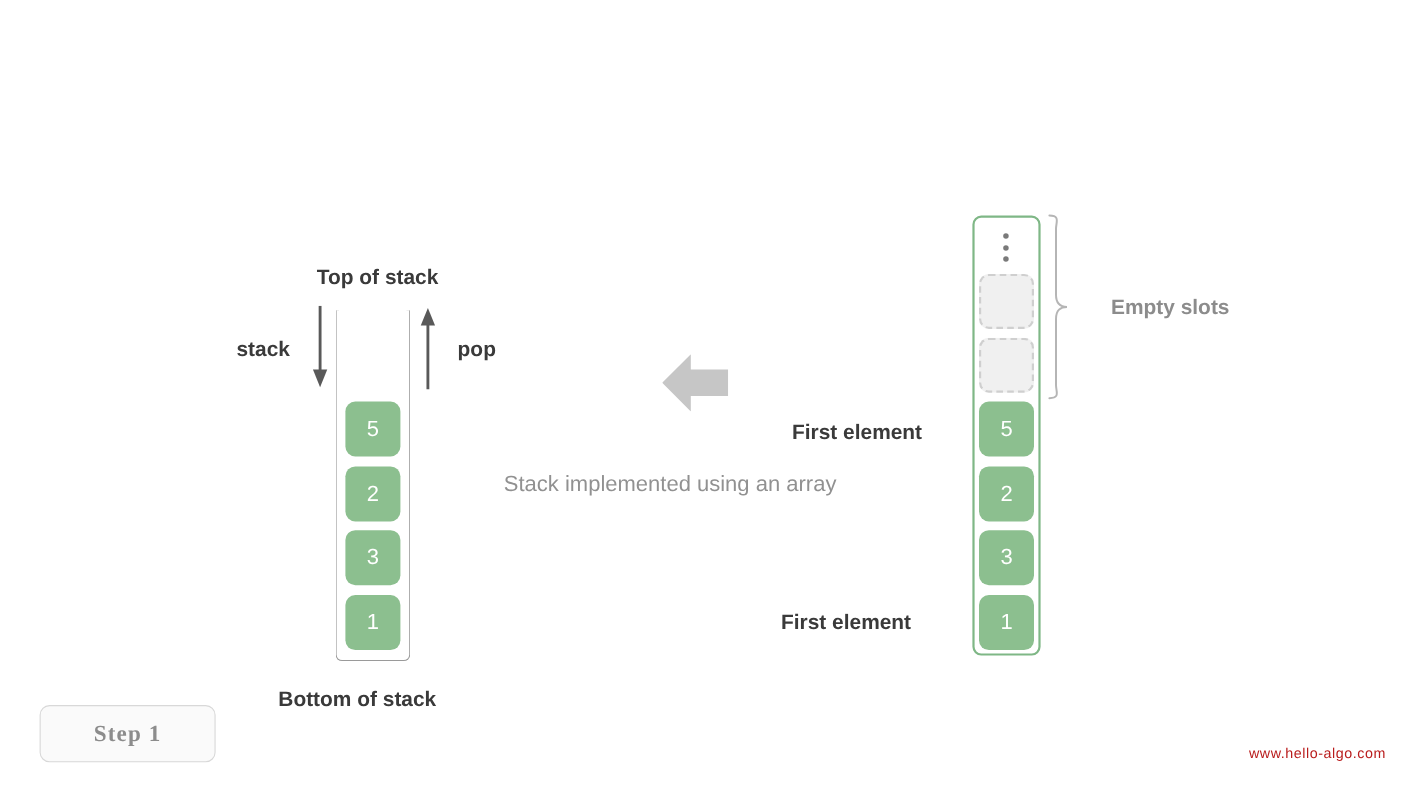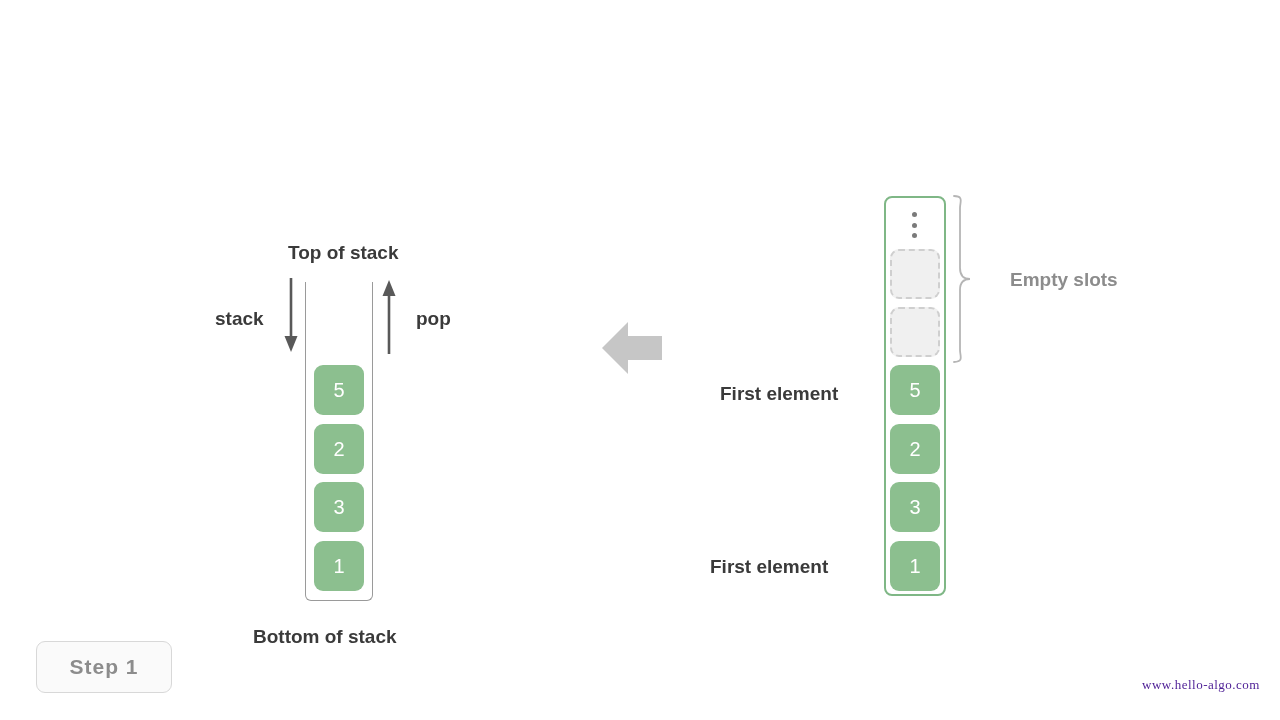--- a/index.html
+++ b/index.html
@@ -140,43 +140,43 @@
     top: 194px;
     width: 24px;
     height: 170px;
   }
 
   
   #step-badge {
     position: absolute;
     left: 36px;
     top: 641px;
-    width: 136px;
+    width: 160px;
     height: 52px;
     box-sizing: border-box;
     border: 1.5px solid #d8d8d8;
     border-radius: 9px;
     background: #fafafa;
     display: flex;
     align-items: center;
     justify-content: center;
-    font-family: Liberation Sans, sans-serif;
+    font-family: Liberation Serif, serif;
     font-size: 21px;
     font-weight: bold;
     color: #8c8c8c;
     letter-spacing: 1px;
   }
 
   #watermark {
     position: absolute;
     right: 20px;
     top: 677px;
-    font-family: Liberation Serif, serif;
+    font-family: Liberation Sans, sans-serif;
     font-size: 13px;
-    color: #4c1d95;
+    color: #b91c1c;
     letter-spacing: 0.5px;
     white-space: nowrap;
   }
 </style>
 </head>
 <body>
 
 <div class="canvas">
 
   <div class="lbl-dark" style="left:288px; top:243px;">Top of stack</div>
@@ -201,20 +201,21 @@
   <div class="cell" style="left:314px; top:424px;">2</div>
   <div class="cell" style="left:314px; top:482px;">3</div>
   <div class="cell" style="left:314px; top:541px;">1</div>
 
   <div class="lbl-dark" style="left:253px; top:627px;">Bottom of stack</div>
 
   <svg id="transform-arrow" viewBox="0 0 60 52">
     <polygon points="0,26 26,0 26,14 60,14 60,38 26,38 26,52" fill="#c6c6c6"></polygon>
   </svg>
 
+  <div class="caption" style="left:458px; top:430px;">Stack implemented using an array</div>
 
   <div id="array-container"></div>
 
   <div id="ellipsis-dots">
     <i></i>
       <i></i>
       <i></i>
   </div>
 
   <div class="slot-empty" style="left:890px; top:249px;"></div>

